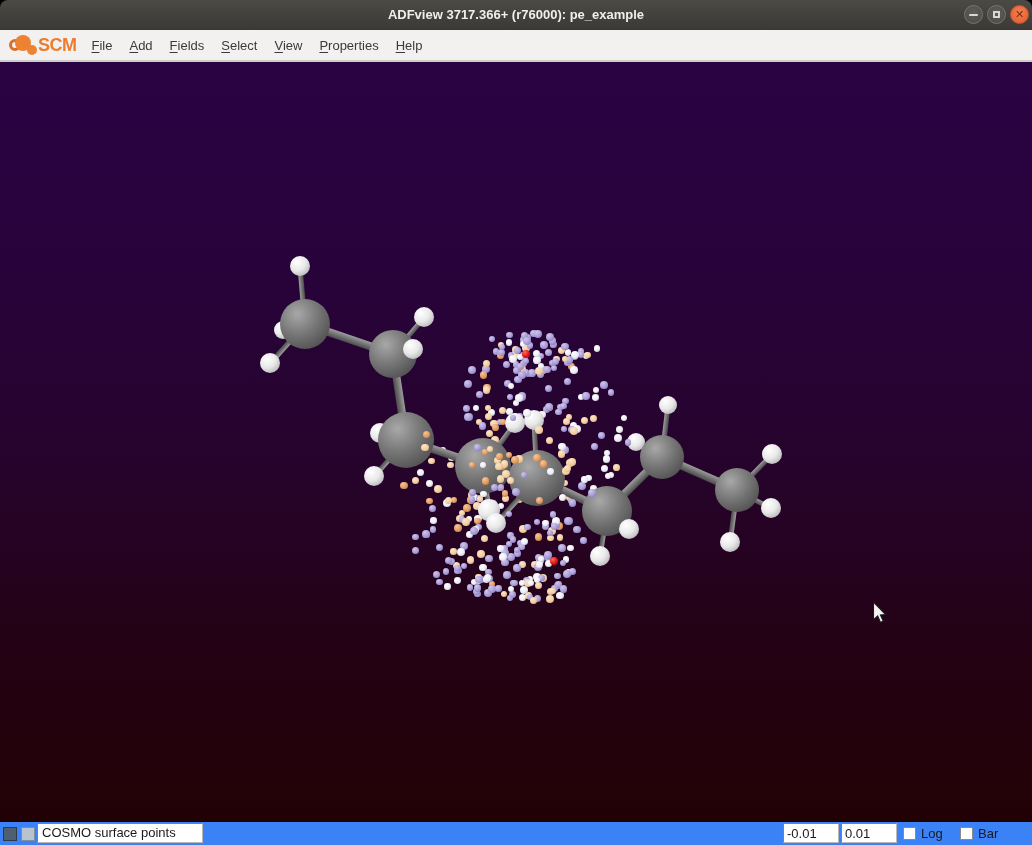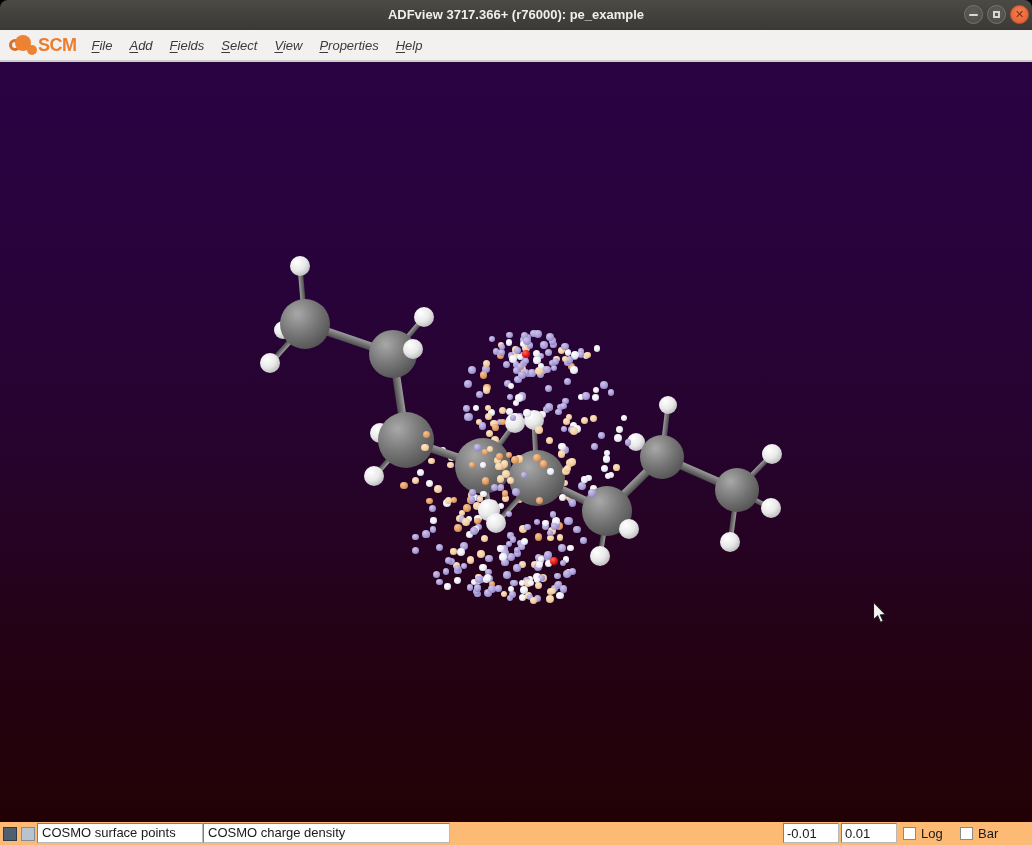--- a/index.html
+++ b/index.html
@@ -29,37 +29,37 @@
     background:#f2f1ef;border-bottom:2px solid #cfcdc9;
     display:flex;align-items:center;padding-left:8px;box-sizing:content-box;}
   .logo{display:flex;align-items:center;margin-right:8px;}
   .logo-mark{position:relative;width:30px;height:26px;display:block;}
   .logo-mark i{position:absolute;display:block;border-radius:50%;}
   .logo-mark .c1{left:1px;top:7px;width:12px;height:12px;border:3px solid #d96f28;
     box-sizing:border-box;background:transparent;}
   .logo-mark .c2{left:7px;top:3px;width:16px;height:16px;background:#ed8232;}
   .logo-mark .c3{left:19px;top:13px;width:10px;height:10px;background:#ed8232;}
   .logo-text{color:#ed7d2e;font-weight:bold;font-size:18px;letter-spacing:-.5px;}
-  .menu-items{display:flex;align-items:flex-start;font-style:italic;}
+  .menu-items{display:flex;align-items:flex-start;}
   .menu-item{font-size:13px;color:#3a3a3a;padding:4px 7px;margin-right:3px;cursor:default;}
   .menu-item .mn{text-decoration:underline;text-underline-offset:2px;}
 
   
   .viewport{position:absolute;left:0;top:62px;width:1032px;height:760px;overflow:hidden;
     background:linear-gradient(180deg,#2a0343 0%,#28033a 30%,#26032a 55%,#240213 78%,#220105 100%);}
   .atom{position:absolute;border-radius:50%;}
   .atom-C{background:radial-gradient(circle at 35% 30%,#a8a8a8 0%,#757575 45%,#3e3e3e 100%);}
   .atom-H{background:radial-gradient(circle at 35% 30%,#ffffff 0%,#e9e9e9 45%,#9d9da2 100%);}
   .bond{position:absolute;transform-origin:0 50%;border-radius:2px;
     background:linear-gradient(#9d9d9d,#6f6f6f 55%,#4c4c4c);}
   .point{position:absolute;border-radius:50%;}
   .cursor-svg{position:absolute;z-index:50;}
 
   
-  .statusbar{position:absolute;left:0;top:822px;width:1032px;height:23px;background:#fdba74;}
+  .statusbar{position:absolute;left:0;top:822px;width:1032px;height:23px;background:#3b82f6;}
   .sq{position:absolute;top:5px;width:14px;height:14px;box-sizing:border-box;}
   .sq1{left:3px;background:#4d5f70;border:1px solid #2e3b47;}
   .sq2{left:21px;background:#b7c3cf;border:1px solid #808e9a;}
   .selector{position:absolute;top:1px;height:20px;box-sizing:border-box;background:#fff;
     border:1px solid;border-color:#7f7f7f #b9b9b9 #b9b9b9 #7f7f7f;
     font-size:13px;color:#1a1a1a;line-height:18px;padding-left:4px;overflow:hidden;white-space:nowrap;}
   .sel1{left:37px;width:166px;}
   .sel2{left:203px;width:247px;}
   .val{position:absolute;top:1px;height:20px;width:56px;box-sizing:border-box;background:#fff;
     border:1px solid;border-color:#7f7f7f #b9b9b9 #b9b9b9 #7f7f7f;
@@ -544,21 +544,20 @@
       <div class="point" style="left: 550px; top: 495px; width: 8px; height: 8px; z-index: 12; background: radial-gradient(circle at 35% 30%, rgb(255, 106, 90) 0%, rgb(222, 18, 18) 55%, rgb(142, 5, 5) 100%);"></div>
       <svg width="16" height="24" viewBox="0 0 16 24" class="cursor-svg" style="left: 872px; top: 539px;">
         <path d="M1.5,1 L1.5,18.6 L5.7,15 L8.5,21.4 L11.2,20.1 L8.4,13.9 L13.6,13.5 Z" fill="#f4f4f4" stroke="#1a1a1a" stroke-width="1.1"></path>
       </svg>
     </div>
 
   <div class="statusbar">
     <div class="sq sq1"></div>
     <div class="sq sq2"></div>
     <div class="selector sel1">COSMO surface points</div>
-    <div class="selector sel2">COSMO charge density</div>
     <input class="val vmin" value="-0.01" style="">
     <input class="val vmax" value="0.01" style="">
     <span class="cb cb-log"></span>
     <span class="cb-label lbl-log">Log</span>
     <span class="cb cb-bar"></span>
     <span class="cb-label lbl-bar">Bar</span>
   </div>
 
 </div>
 

